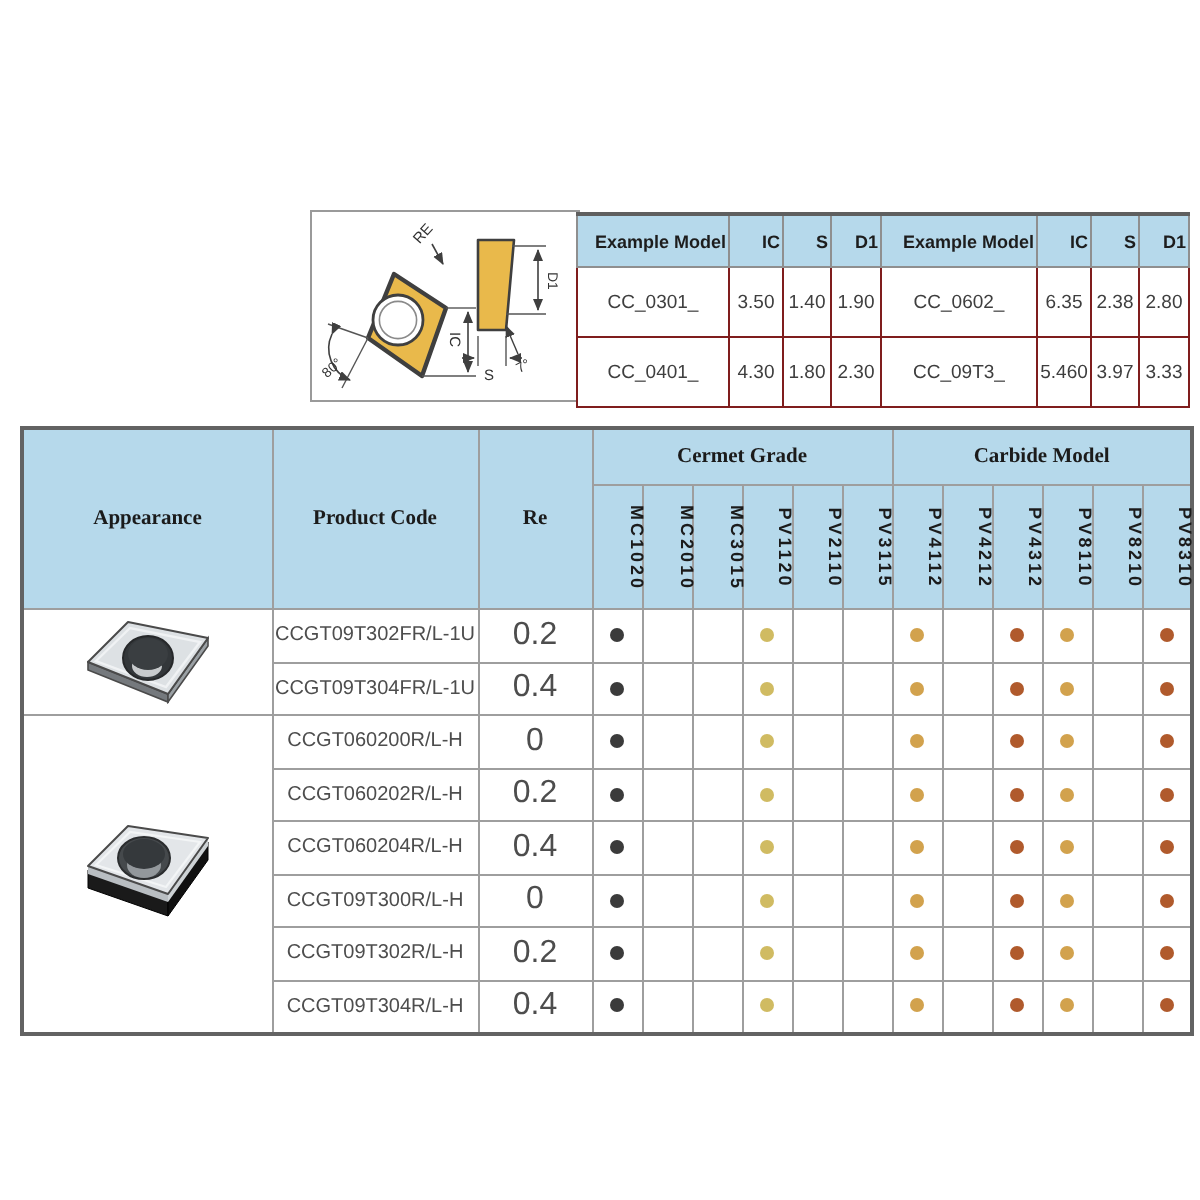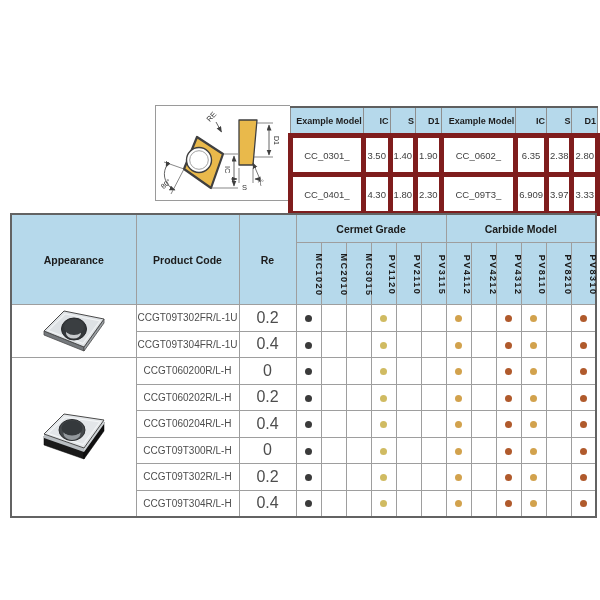--- a/index.html
+++ b/index.html
@@ -13,31 +13,31 @@
   .diagram-box{position:absolute;left:155px;top:105px;width:133px;height:94px;
                border:1px solid #9a9a9a;background:#fff;}
   .diagram-box svg{display:block;}
 
   
   .spec-table{position:absolute;left:288px;top:106px;border-collapse:collapse;table-layout:fixed;
               background:#fff;}
   .spec-table th{height:23px;background:#b6d9eb;font-size:9px;font-weight:bold;color:#1d1d1d;
                  border:1px solid #8f8f8f;border-top:2px solid #5f5f5f;text-align:right;}
   .spec-table td{height:32px;font-size:9.5px;color:#3e3e3e;text-align:center;
-                 border:5px solid #7f1d1d;background:#fff;}
+                 border:1px solid #7f1d1d;background:#fff;}
 
   
   .section-label{position:absolute;left:8px;top:184px;font-size:12.5px;font-weight:bold;color:#090909;}
 
   
   .main-table{position:absolute;left:10px;top:213px;width:585px;border-collapse:collapse;
               table-layout:fixed;border:2px solid #636363;}
   .main-table th,.main-table td{border:1px solid #9e9e9e;padding:0;text-align:center;vertical-align:middle;}
   .main-table thead th{background:#b6d9eb;color:#1b1b1b;font-weight:bold;font-size:10.5px;}
-  .main-table thead tr.group-row th{height:27px;}
+  .main-table thead tr.group-row th{height:27px;font-family:Liberation Serif, serif;}
   .main-table thead tr.label-row th{height:61px;}
   .main-table thead tr.label-row{border-bottom:1px solid #777;}
   .vlabel{display:inline-block;transform:rotate(90deg);white-space:nowrap;
           font-size:9px;font-weight:bold;letter-spacing:1.5px;color:#1b1b1b;}
   tr.product-row{height:26.5px;}
   td.code{font-size:10px;color:#4d4d4d;}
   td.re{font-size:16px;color:#4d4d4d;}
   td.appearance-cell{background:#fff;}
   td.dotcell{background:#fff;}
   .dot{display:inline-block;width:7px;height:7px;border-radius:50%;vertical-align:middle;}
@@ -130,21 +130,21 @@
           <td>6.35</td>
           <td>2.38</td>
           <td>2.80</td>
         </tr>
         <tr>
           <td>CC_0401_</td>
           <td>4.30</td>
           <td>1.80</td>
           <td>2.30</td>
           <td>CC_09T3_</td>
-          <td>6.909</td>
+          <td>5.460</td>
           <td>3.97</td>
           <td>3.33</td>
         </tr>
       </tbody>
   </table>
 
 
   <table class="main-table">
     <colgroup>
       <col style="width:125px">

